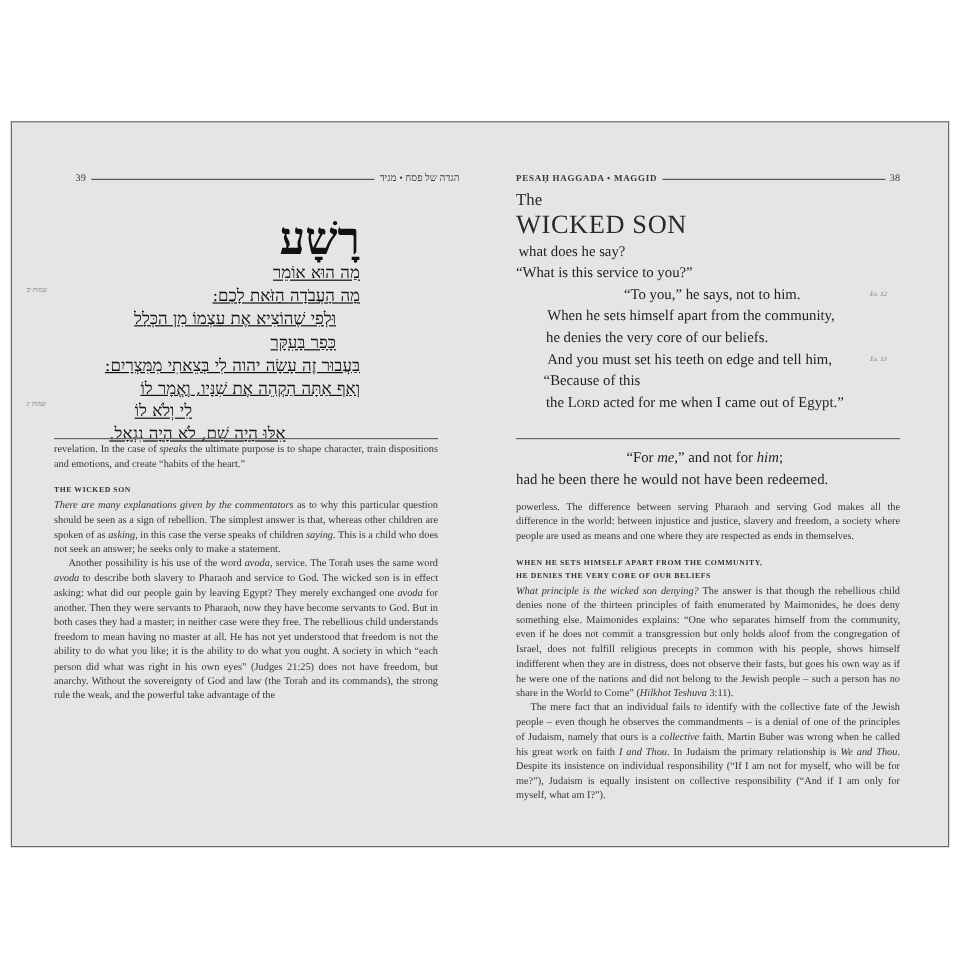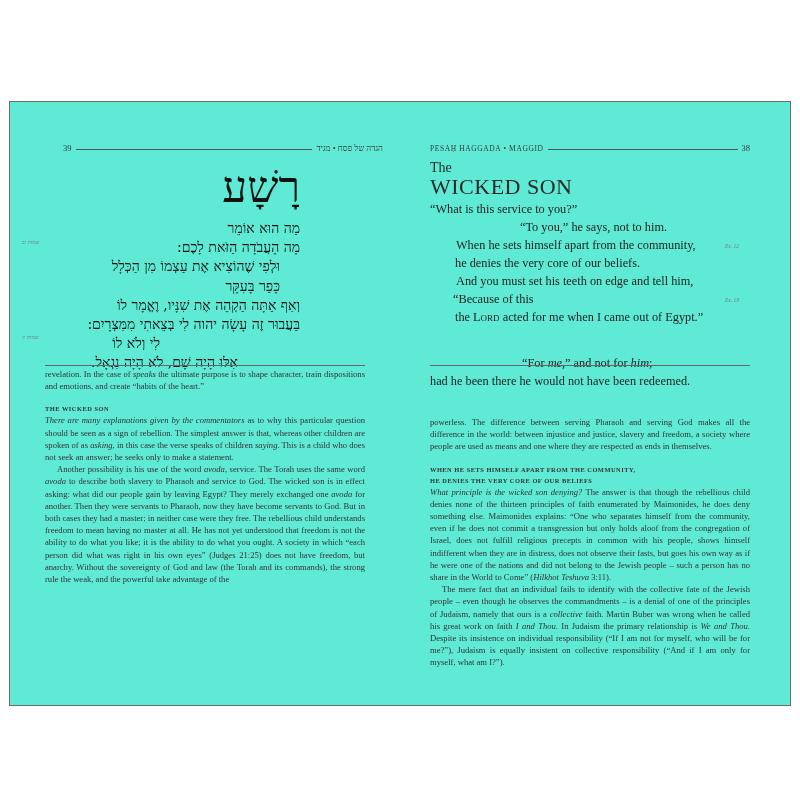--- a/index.html
+++ b/index.html
@@ -1,38 +1,38 @@
 <!DOCTYPE html>
 <html><head>
   <meta charset="utf-8">
   <style>
     html, body { margin:0; padding:0; background:#ffffff; }
     body { width:800px; height:800px; position:relative; overflow:hidden;
       font-family: "Liberation Serif", "DejaVu Serif", serif; color:#2a2a2a; }
     .frame { position:absolute; left:9px; top:101px; width:782px; height:605px;
-      border:1px solid #6a6a6a; box-sizing:border-box; background:#5eead4; }
+      border:1px solid #6a6a6a; box-sizing:border-box; background:#e5e5e5; }
     .page { position:absolute; top:0; height:100%; }
     .page-left { left:0; width:390px; }
     .page-right { left:390px; width:390px; }
 
     
     .runhead { position:absolute; top:37px; height:14px; display:flex; align-items:flex-end;
       font-size:8px; color:#3a3a3a; }
     .runhead .rule { flex:1; border-bottom:1px solid #555; margin:0 4px 3px 4px; height:0; }
     .page-left .runhead { left:53px; width:320px; }
     .page-left .runhead .title { direction:rtl; font-size:8.5px;text-align:right; }
     .page-right .runhead { left:30px; width:320px; }
-    .page-right .runhead .title { letter-spacing:0.6px; font-size:7.5px; font-weight:normal; }
+    .page-right .runhead .title { letter-spacing:0.6px; font-size:7.5px; font-weight:bold; }
     .pagenum { font-size:8.5px; }
 
     
     .heb { direction:rtl; position:absolute; font-family:"DejaVu Serif", serif; color:#111; }
-    .heb-title { right:100px; top:60px; font-size:44px; font-weight:normal; line-height:50px; }
+    .heb-title { right:100px; top:72px; font-size:38px; font-weight:bold; line-height:50px; }
     .heb-lines { right:100px; top:117px; width:300px; font-size:14px; line-height:19.2px; }
-    .heb-lines div { white-space:nowrap; }
+    .heb-lines div { white-space:nowrap;text-decoration:underline; }
     .heb-lines .i1 { padding-right:55px; }
     .heb-lines .i2 { padding-right:20px; }
     .heb-lines .i3 { padding-right:140px; }
     .heb-lines .i4 { padding-right:62px; }
     .margin-heb { position:absolute; left:12px; font-size:5.5px; color:#777; direction:rtl; }
 
     
     .eng-title-the { position:absolute; left:30px; top:58px; font-size:14px; }
     .eng-title { position:absolute; left:30px; top:72px; font-size:22px; letter-spacing:0.5px; }
     .eng-lines { position:absolute; left:30px; top:98px; width:300px; font-size:12.3px; line-height:18px; color:#1e1e1e; }
@@ -70,22 +70,22 @@
       <span class="title">הגדה של פסח • מגיד</span>
     </div>
 
     <div class="heb heb-title">רָשָׁע</div>
 
     <div class="heb heb-lines">
       <div>מַה הוּא אוֹמֵר</div>
       <div>מָה הָעֲבֹדָה הַזֹּאת לָכֶם:</div>
       <div class="i2">וּלְפִי שֶׁהוֹצִיא אֶת עַצְמוֹ מִן הַכְּלָל</div>
       <div class="i2">כָּפַר בָּעִקָּר</div>
+      <div>בַּעֲבוּר זֶה עָשָׂה יהוה לִי בְּצֵאתִי מִמִּצְרָיִם:</div>
       <div>וְאַף אַתָּה הַקְהֵה אֶת שִׁנָּיו, וֶאֱמָר לוֹ</div>
-      <div>בַּעֲבוּר זֶה עָשָׂה יהוה לִי בְּצֵאתִי מִמִּצְרָיִם:</div>
       <div class="i3">לִי וְלֹא לוֹ</div>
       <div class="i4">אִלּוּ הָיָה שָׁם, לֹא הָיָה נִגְאָל.</div>
     </div>
 
     <div class="margin-heb" style="top:137px;">שמות יב</div>
     <div class="margin-heb" style="top:232px;">שמות יג</div>
 
     <div class="commentary-rule"></div>
     <div class="commentary">
       <p><span>revelation. In the case of </span><i>speaks</i><span> the ultimate purpose is to shape character, train dispositions and emotions, and create “habits of the heart.”</span></p>
@@ -99,20 +99,21 @@
     <div class="runhead">
       <span class="title">PESAḤ HAGGADA • MAGGID</span>
       <span class="rule"></span>
       <span class="pagenum">38</span>
     </div>
 
     <div class="eng-title-the">The</div>
     <div class="eng-title">WICKED SON</div>
 
     <div class="eng-lines">
+      <div class="c0">what does he say?</div>
       <div>“What is this service to you?”</div>
       <div class="c1">“To you,” he says, not to him.</div>
       <div class="c2">When he sets himself apart from the community,</div>
       <div class="c3">he denies the very core of our beliefs.</div>
       <div class="c2">And you must set his teeth on edge and tell him,</div>
       <div class="c4">“Because of this</div>
       <div class="c3"><span>the </span><span class="smallcaps">Lord</span><span> acted for me when I came out of Egypt.”</span></div>
       <div class="c5"><span>“For </span><i>me</i><span>,” and not for </span><i>him</i><span>;</span></div>
       <div>had he been there he would not have been redeemed.</div>
     </div>

